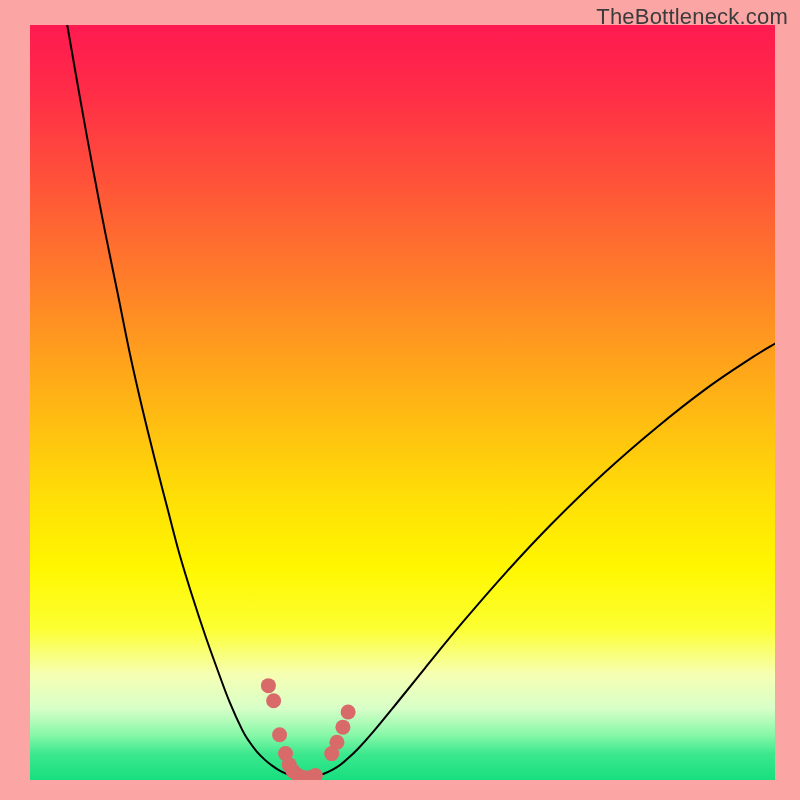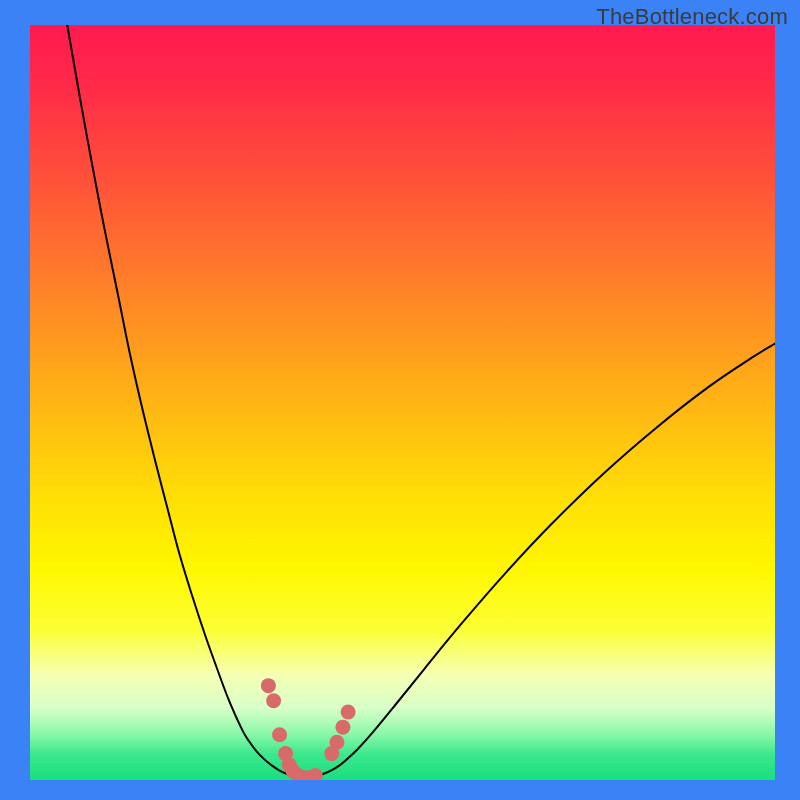--- a/index.html
+++ b/index.html
@@ -8,21 +8,21 @@
     width: 800px;
     height: 800px;
     overflow: hidden;
     background: #000;
     font-family: Arial, Helvetica, sans-serif;
   }
   .frame {
     position: absolute;
     left: 0; top: 0;
     width: 800px; height: 800px;
-    background: #3b82f6;
+    background: #fca5a5;
   }
   .plot {
     position: absolute;
     left: 30px;
     top: 25px;
     width: 745px;
     height: 755px;
     overflow: hidden;
   }
   .watermark {

